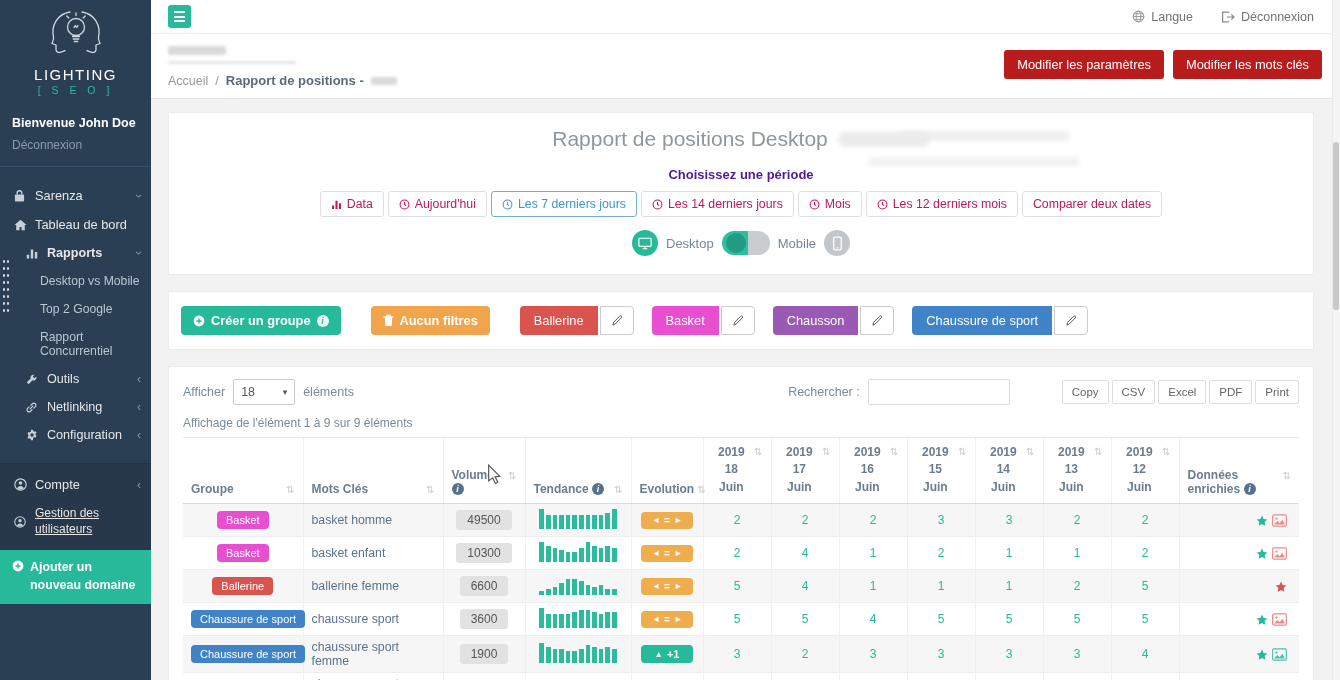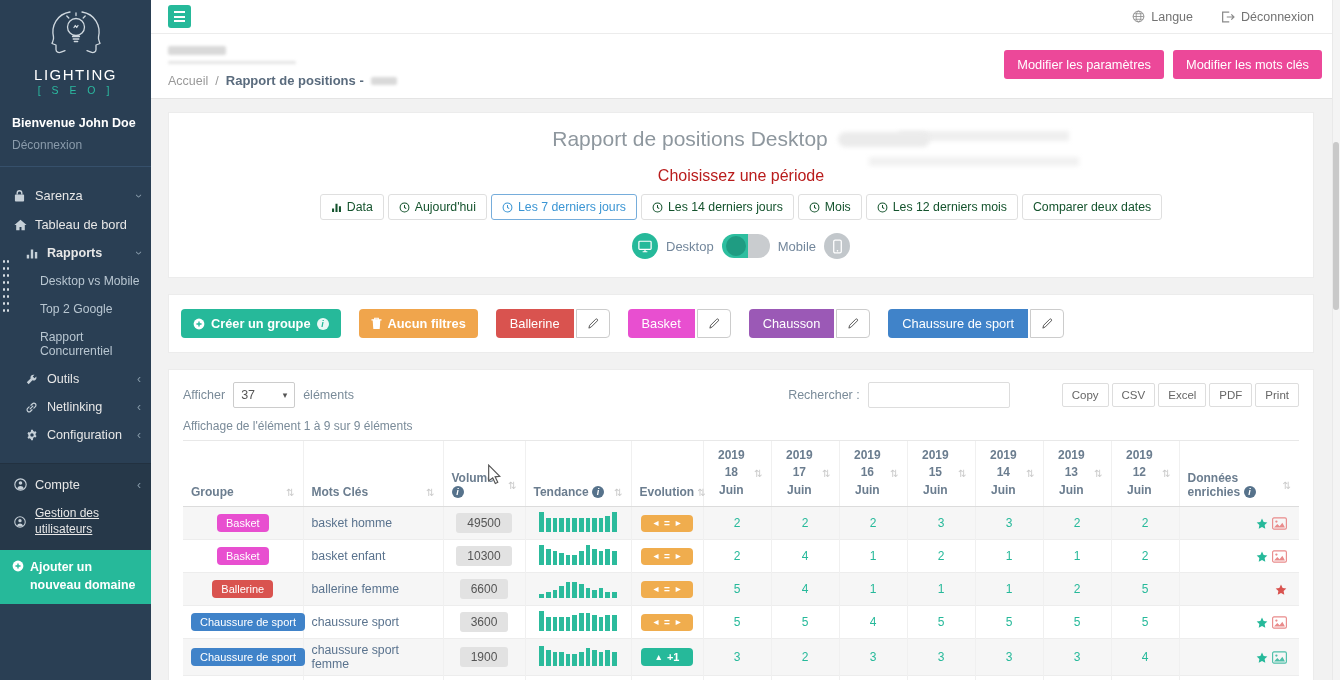--- a/index.html
+++ b/index.html
@@ -36,47 +36,47 @@
   .hamburger i { display:block; width:11px; height:2px; background:#FFF; }
   .top-links { display:flex; gap:28px; }
   .top-link { display:flex; align-items:center; gap:6px; color:#737373; font-size:12.5px; cursor:pointer; }
   .top-link svg { color:#8A8A8A; }
 
   .pagehead { background:#FFF; border-bottom:1px solid #E4E4E4; padding:8px 18px 10px 17px; display:flex; justify-content:space-between; min-height:63px; }
   .blur-box { background:#D9D9D9; border-radius:2px; filter:blur(1.5px); }
   .bread { margin-top:9px; font-size:12.5px; color:#999; display:flex; align-items:center; gap:7px; }
   .bread .cur { color:#5A6B7D; font-weight:bold; font-size:13px; }
   .head-btns { display:flex; gap:9px; align-items:flex-start; margin-top:8px; }
-  .btn-green { background:#ec4899; color:#FFF; border:none; border-radius:3px; padding:7px 13px; font-size:12.8px; cursor:pointer; font-family:inherit; }
+  .btn-green { background:#b91c1c; color:#FFF; border:none; border-radius:3px; padding:7px 13px; font-size:12.8px; cursor:pointer; font-family:inherit; }
 
   .content { flex:1; padding:13px 26px 0 17px; overflow:hidden; }
   .panel { background:#FFF; border:1px solid #ECECEC; margin-bottom:16px; }
 
   
   .report-panel { padding:14px 20px 18px; text-align:center; position:relative; }
   .rp-title { font-size:21px; color:#8E979E; font-weight:normal; display:inline-flex; align-items:center; gap:10px; }
   .rp-title .blur-pill { width:92px; height:15px; background:#EBEBEB; border-radius:8px; filter:blur(2px); }
   .ghost1 { position:absolute; left:730px; top:18px; width:170px; height:10px; background:#EFEFEF; filter:blur(2px); }
   .ghost2 { position:absolute; left:700px; top:44px; width:210px; height:9px; background:#F1F1F1; filter:blur(2px); }
-  .rp-period-label { font-size:16px; font-weight:normal; color:#b91c1c; margin:16px 0 9px; }
+  .rp-period-label { font-size:13px; font-weight:bold; color:#4c1d95; margin:16px 0 9px; }
   .period-row { display:flex; justify-content:center; gap:4px; }
-  .pbtn { display:inline-flex; align-items:center; gap:5px; background:#FFF; border:1px solid #DFDFDF; border-radius:3px; color:#14532d; font-size:12.3px; padding:5px 10px; cursor:pointer; font-family:inherit; }
+  .pbtn { display:inline-flex; align-items:center; gap:5px; background:#FFF; border:1px solid #DFDFDF; border-radius:3px; color:#be185d; font-size:12.3px; padding:5px 10px; cursor:pointer; font-family:inherit; }
   .pbtn.active { border-color:#76ADDB; color:#3C96D4; }
   .pbtn .picon { display:inline-flex; }
   .toggle-row { margin-top:13px; display:flex; justify-content:center; align-items:center; gap:8px; }
   .dev-circle { width:26px; height:26px; border-radius:50%; display:inline-flex; align-items:center; justify-content:center; }
   .dev-circle.desktop { background:#26B99A; }
   .dev-circle.mobile { background:#C2C7CB; }
   .tg-label { font-size:13px; color:#73879C; }
   .switch { width:48px; height:24px; border-radius:12px; cursor:pointer; position:relative;
             background:linear-gradient(to right,#2DBE9F 0 55%, #C9CCCF 55% 100%); }
   .switch::after { content:""; position:absolute; left:4px; top:2px; width:20px; height:20px; border-radius:50%; background:#1F9C82; }
 
   
-  .groups-panel { padding:14px 12px; display:flex; gap:18px; align-items:flex-end; }
+  .groups-panel { padding:14px 12px; display:flex; gap:30px; align-items:flex-end; }
   .btn-create { background:#26B99A; color:#FFF; border:none; border-radius:4px; padding:7px 12px; font-size:12.8px; font-weight:bold; cursor:pointer; display:inline-flex; align-items:center; gap:6px; font-family:inherit; }
   .btn-nofilter { background:#F0A54C; color:#FFF; border:none; border-radius:4px; padding:7px 12px; font-size:12.8px; font-weight:bold; cursor:pointer; display:inline-flex; align-items:center; gap:6px; font-family:inherit; }
   .gpair { display:inline-flex; gap:2px; }
   .gcolor { color:#FFF; border:none; border-radius:4px 0 0 4px; padding:7px 14px; font-size:12.8px; cursor:pointer; font-family:inherit; }
   .gedit { background:#FFF; border:1px solid #CCC; border-radius:0 4px 4px 0; width:34px; cursor:pointer; color:#555; display:inline-flex; align-items:center; justify-content:center; }
   .info-dot { display:inline-block; width:12px; height:12px; border-radius:50%; background:rgba(255,255,255,.9); color:#26B99A; font-size:9px; font-weight:bold; line-height:12px; text-align:center; font-style:italic; }
   .info-dot::after { content:"i"; }
   .info-dark { display:inline-block; width:12px; height:12px; border-radius:50%; background:#56728B; color:#FFF; font-size:9px; font-weight:bold; line-height:12px; text-align:center; font-style:italic; vertical-align:1px; }
   .info-dark::after { content:"i"; }
 
@@ -88,21 +88,21 @@
   .pagesize::after { content:"▾"; font-size:9px; color:#555; }
   .tctrl-right { display:flex; align-items:center; gap:10px; }
   .search-wrap { display:flex; align-items:center; gap:8px; font-size:12.5px; color:#7A8B99; }
   .search-input { width:142px; height:26px; border:1px solid #DDD; border-radius:2px; padding:0 6px; font-family:inherit; font-size:12px; }
   .xbtns { display:flex; gap:3px;padding-left:42px; }
   .xbtn { background:#FFF; border:1px solid #DDD; border-radius:2px; color:#666; font-size:11.5px; padding:5px 9px; cursor:pointer; font-family:inherit; }
   .tinfo { font-size:12px; color:#7A8B99; margin:11px 0 7px; }
 
   table.dt { width:100%; border-collapse:collapse; font-size:12px; table-layout:fixed; }
   .dt th { color:#6B7D8F; font-size:12px; text-align:left; padding:6px 8px 7px; border-bottom:1px solid #DCDCDC; border-top:1px solid #E8E8E8; vertical-align:bottom; cursor:pointer; background:#FFF; }
-  .dt th .thd { display:flex; justify-content:space-between; align-items:center; }
+  .dt th .thd { display:flex; justify-content:space-between; align-items:flex-start; }
   .dt th.th-date { text-align:center; }
   .dt th.th-date .thd div { text-align:center; flex:1; line-height:1.45; }
   .sort::after { content:"⇅"; color:#C9C9C9; font-size:10px; font-weight:normal; margin-left:3px; }
   .dt th, .dt td { border-left:1px solid #F0F0F0; }
   .dt th:first-child, .dt td:first-child { border-left:none; }
   .dt td { padding:4px 8px; border-top:1px solid #EDEDED; text-align:center; height:31px; }
   .dt tbody tr:nth-child(odd) { background:#F6F6F6; }
   .td-kw { text-align:left !important; }
   .kwlink { color:#5A738E; text-decoration:none; cursor:pointer; font-size:12.3px; }
   .gbadge { display:inline-block; color:#FFF; font-size:11px; padding:3px 9px; border-radius:4px; cursor:pointer; white-space:nowrap; }
@@ -435,21 +435,21 @@
               </button>
             </span>
           </span>
       </div>
 
       <div class="panel table-panel">
         <div class="tctrl">
           <div class="tctrl-left">
             <span>Afficher</span>
             <span class="pagesize">
-                <span>37</span>
+                <span>18</span>
               </span>
             <span>éléments</span>
           </div>
           <div class="tctrl-right">
             <span class="search-wrap">
               <span>Rechercher :</span>
               <input class="search-input" type="text" value="" style="">
             </span>
             <span class="xbtns">
                 <button class="xbtn">Copy</button>

